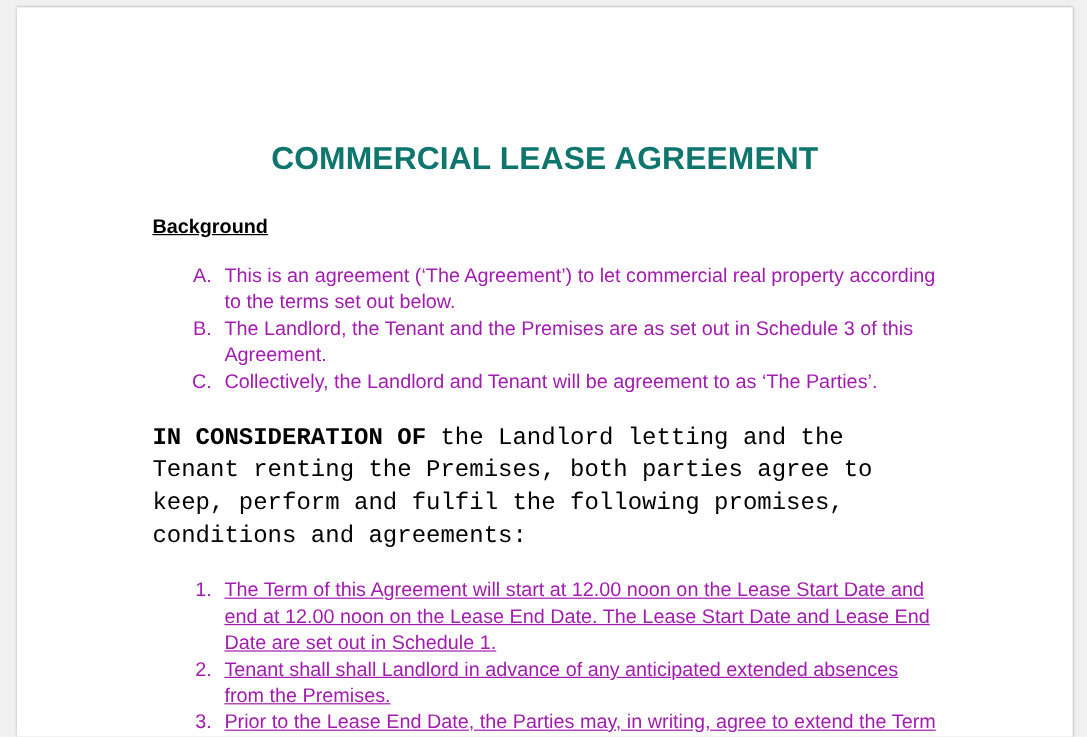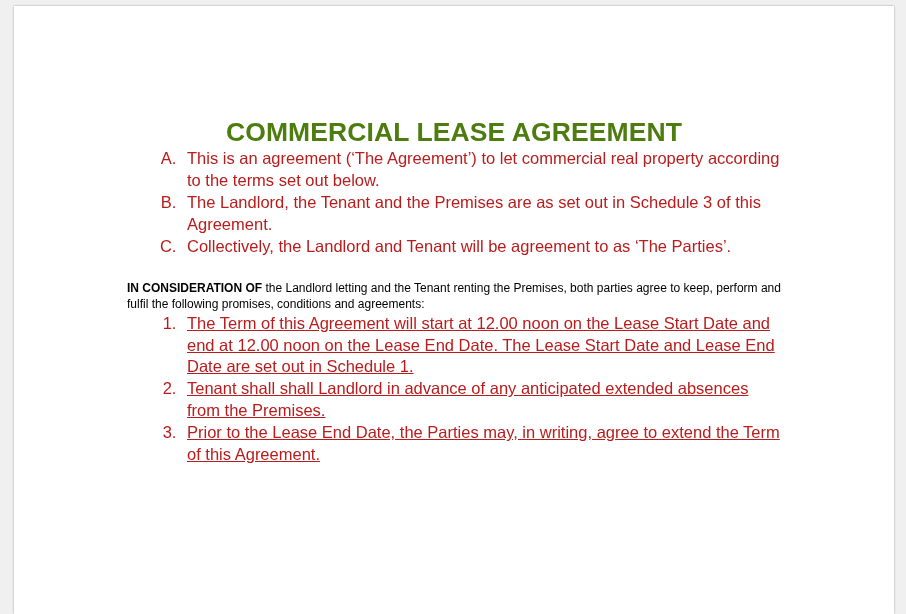--- a/index.html
+++ b/index.html
@@ -25,66 +25,68 @@
   }
   .page-inner {
     padding: 0 113px 0 113px;
     box-sizing: border-box;
     width: 100%;
   }
   .doc-title {
     text-align: center;
     font-size: 26.5px;
     font-weight: bold;
-    color: #4d7c0f;
+    color: #0f766e;
     margin-top: 111px;
     letter-spacing: 0.1px;
   }
   .section-heading {
     font-size: 16.5px;
     font-weight: bold;
     color: #000;
     text-decoration: underline;
     margin-top: 30px;
     display: block;
   }
   .heading-gap-1 { margin-top: 32px; }
   .heading-gap-2 { margin-top: 26px; }
 
   ol.alpha, ol.numeric {
-    margin: 0 0 0 0;
+    margin: 21px 0 0 0;
     padding-left: 54px;
     font-size: 16.5px;
-    color: #b91c1c;
+    color: #a21caf;
     line-height: 1.33;
   }
   ol.alpha { list-style-type: upper-alpha; }
   ol.numeric { list-style-type: decimal; text-decoration: underline; }
   ol.alpha li, ol.numeric li {
     margin-bottom: 0px;
     padding-left: 6px;
   }
   p.body-para {
-    font-size: 12px;
+    font-size: 20px;
     color: #000;
     line-height: 1.37;
     margin: 22px 0 0 0;
+    font-family: Liberation Mono, monospace;
   }
   p.body-para b {
     font-weight: bold;
   }
 </style>
 </head>
 <body>
 
 <div class="page">
   <div class="page-inner">
 
     <div class="doc-title">COMMERCIAL LEASE AGREEMENT</div>
 
+    <span class="section-heading heading-gap-1">Background</span>
 
     <ol class="alpha">
       <li>This is an agreement (‘The Agreement’) to let commercial real property according to the terms set out below.</li>
       <li>The Landlord, the Tenant and the Premises are as set out in Schedule 3 of this Agreement.</li>
       <li>Collectively, the Landlord and Tenant will be agreement to as ‘The Parties’.</li>
     </ol>
 
     <p class="body-para"><b>IN CONSIDERATION OF</b><span> the Landlord letting and the Tenant renting the Premises, both parties agree to keep, perform and fulfil the following promises, conditions and agreements:</span></p>
 
 

